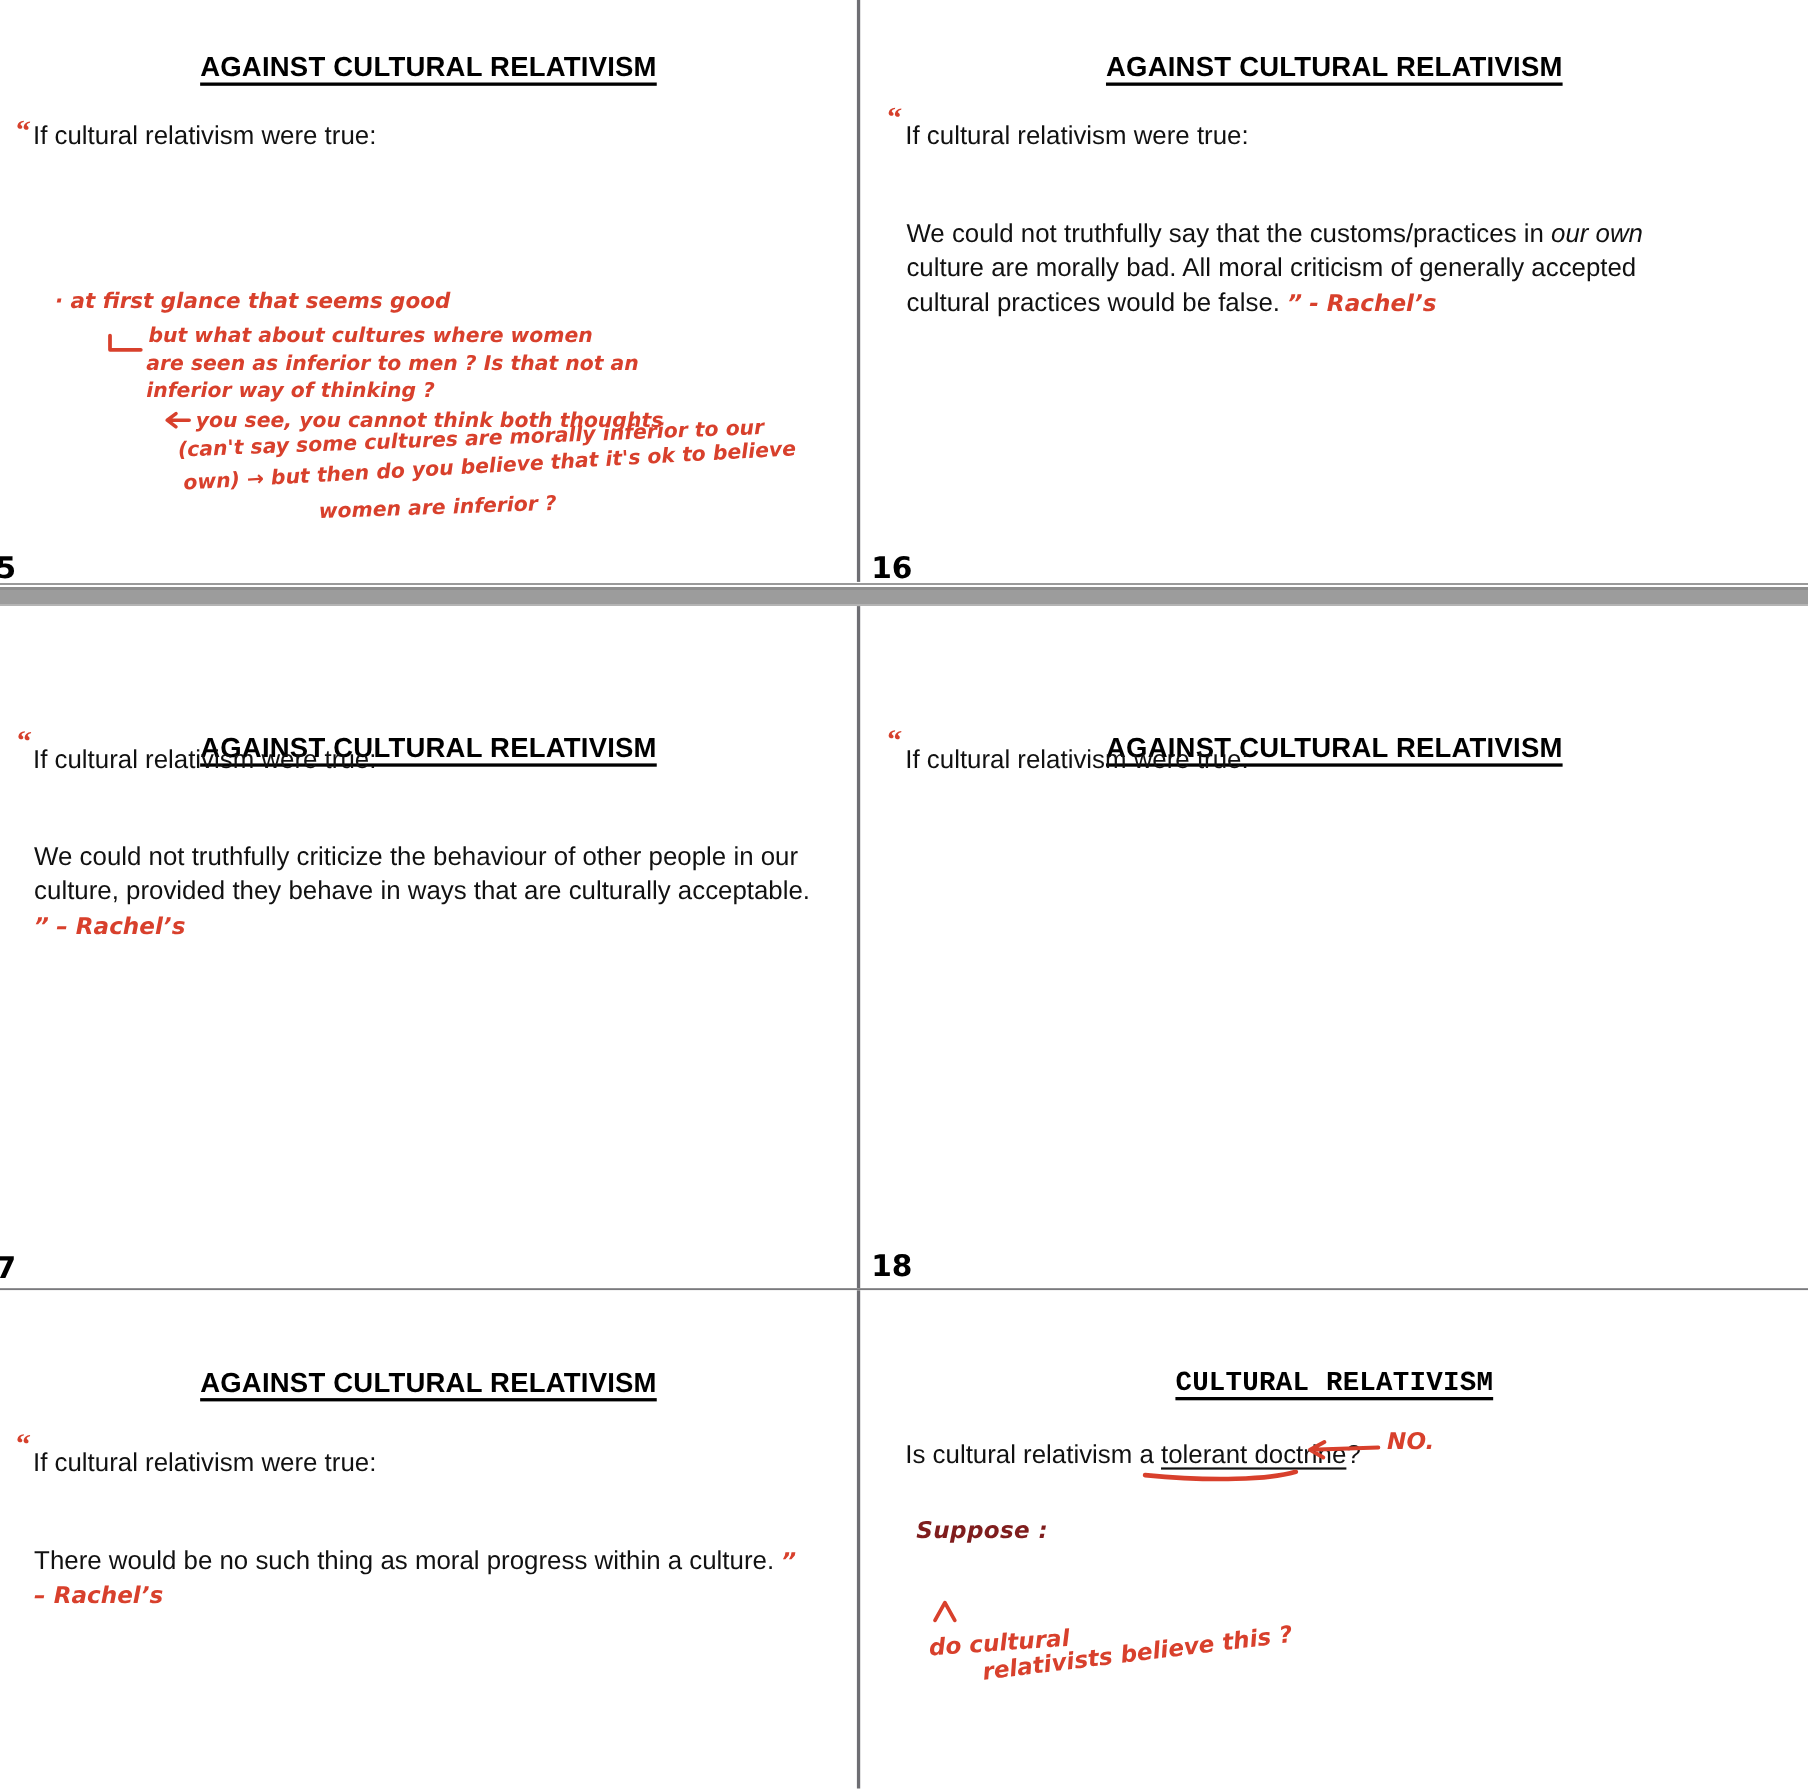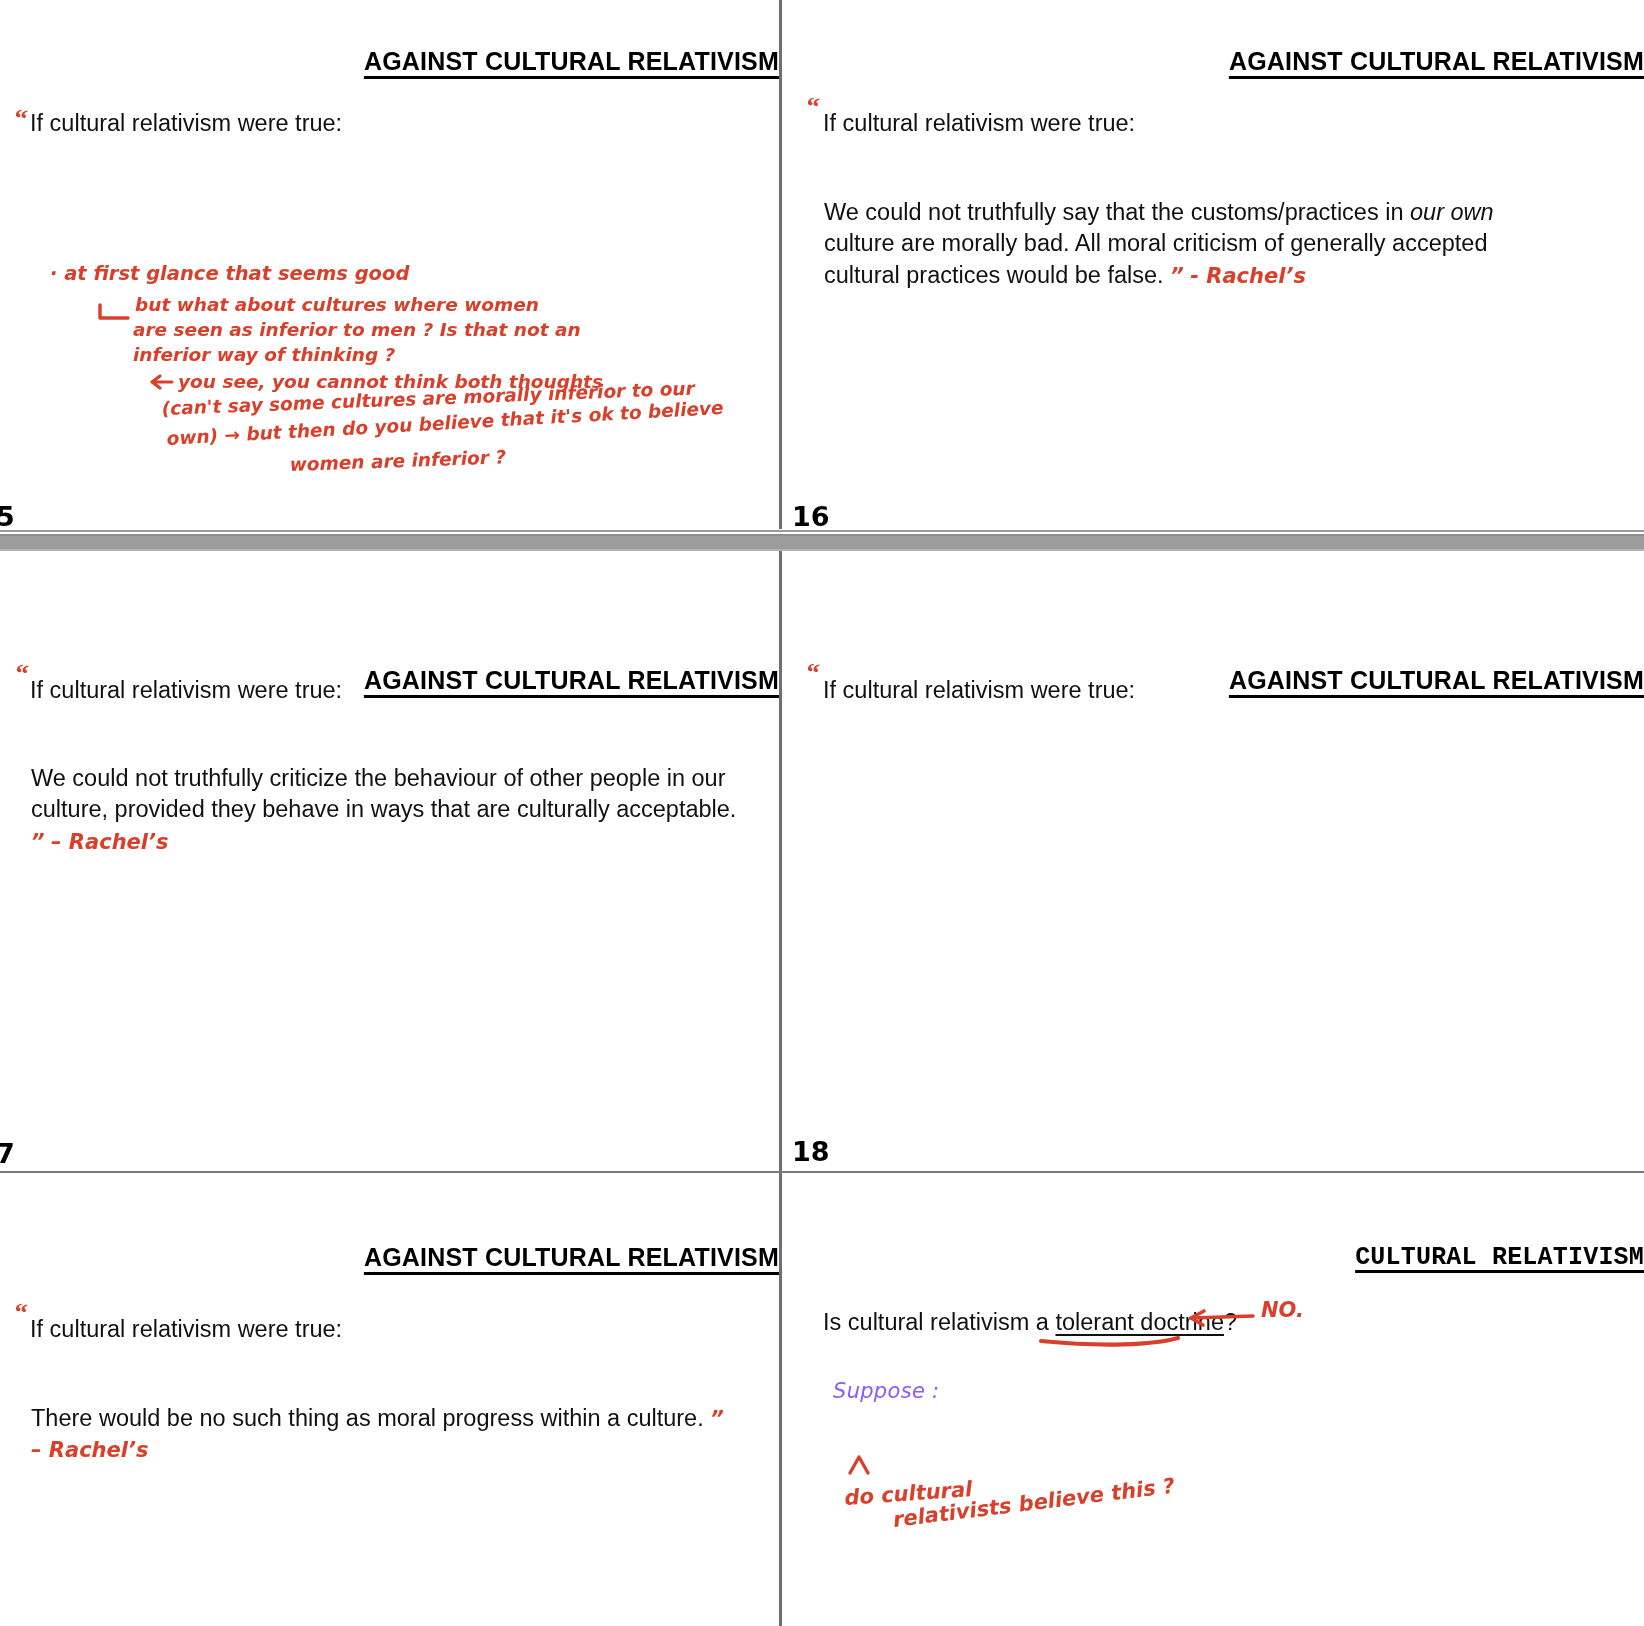--- a/index.html
+++ b/index.html
@@ -45,21 +45,21 @@
   .slide.right { width: 865px; border-left: 3px solid #6e6e73; }
 
   .hline {
     width: 100%;
     height: 2px;
     background: #7a7a7e;
   }
 
   
   .slide-title {
-    text-align: right;
+    text-align: center;
     font-weight: bold;
     font-size: 25px;
     letter-spacing: 0.2px;
     color: #000;
     text-decoration: underline;
     text-underline-offset: 6px;
     text-decoration-thickness: 2.5px;
   }
 
   .body-text {
@@ -73,23 +73,23 @@
     color: #d6402c;
     font-weight: 700;
     font-size: 26px;
     position: absolute;
     transform: rotate(8deg);
     font-family: "Liberation Serif", serif;
   }
 
   
   .hand {
-    color: #8b5cf6;
-    font-family: "DejaVu Sans", sans-serif;
-    font-weight: 400;
+    color: #7f1d1d;
+    font-family: "DejaVu Sans", sans-serif;
+    font-weight: 700;
     font-style: italic;
     letter-spacing: 0.3px;
   }
   .hand-inline {
     color: #d8402c;
     font-family: "DejaVu Sans", sans-serif;
     font-weight: 700;
     font-style: italic;
     font-size: 21px;
     white-space: nowrap;

